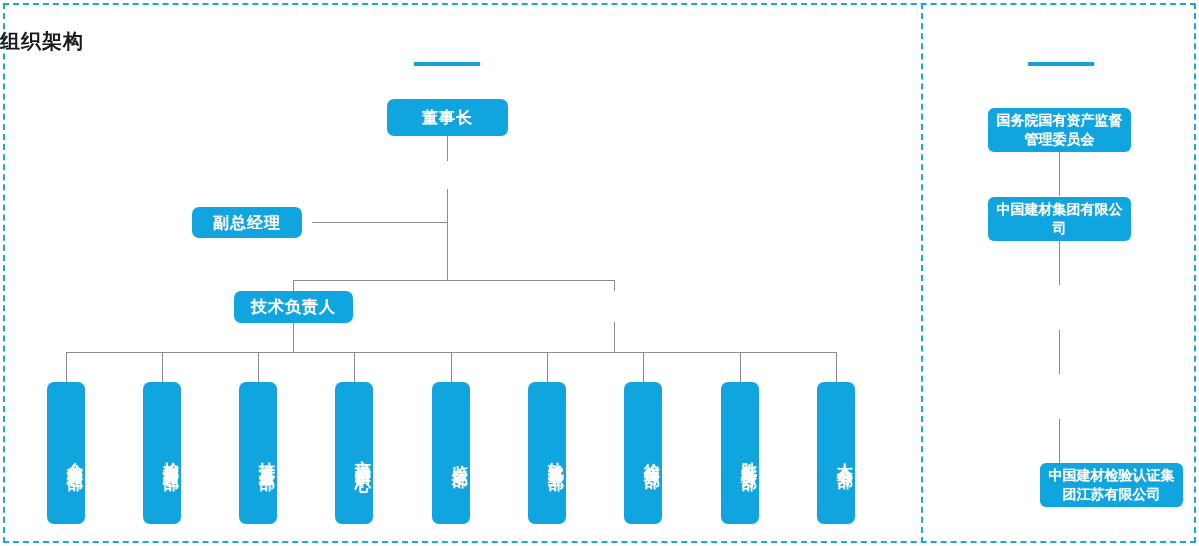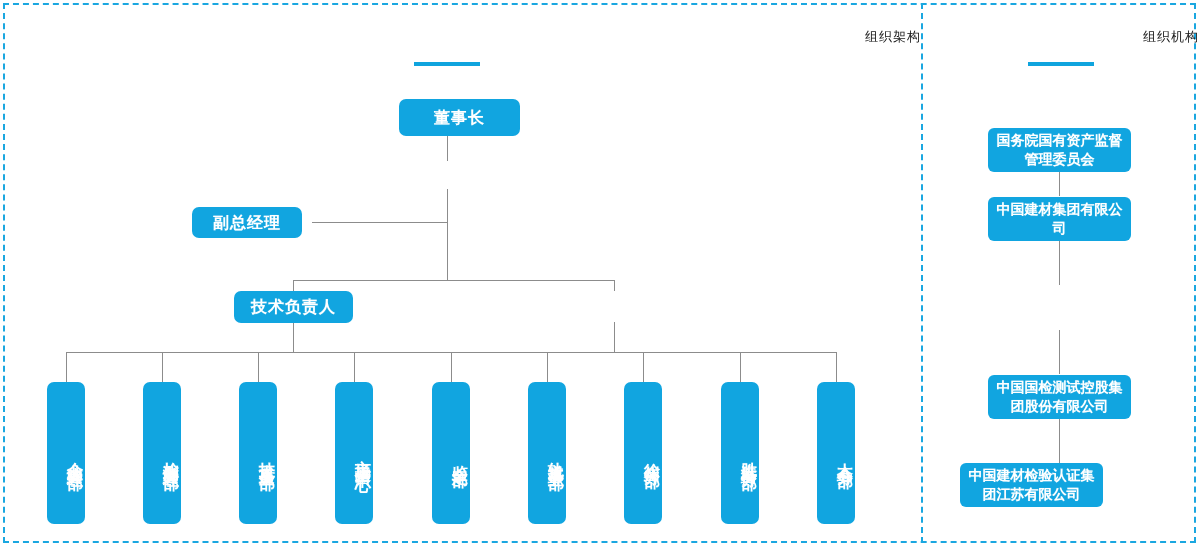--- a/index.html
+++ b/index.html
@@ -37,23 +37,23 @@
     left: 921px;
     top: 3px;
     width: 0;
     height: 540px;
     border-left: 2px dashed #1aa7e0;
   }
 
   
   .panel-title {
     position: absolute;
-    text-align: right;
-    font-size: 13px;
-    font-weight: normal;
+    text-align: left;
+    font-size: 20px;
+    font-weight: bold;
     color: #1a1a1a;
     letter-spacing: 1px;
     white-space: nowrap;
   }
   .title-underline {
     position: absolute;
     height: 4px;
     background: #0fa4de;
   }
 
@@ -144,44 +144,42 @@
   <div class="line v" style="left:66px;  top:352px; height:30px;"></div>
   <div class="line v" style="left:162px; top:352px; height:30px;"></div>
   <div class="line v" style="left:258px; top:352px; height:30px;"></div>
   <div class="line v" style="left:354px; top:352px; height:30px;"></div>
   <div class="line v" style="left:451px; top:352px; height:30px;"></div>
   <div class="line v" style="left:547px; top:352px; height:30px;"></div>
   <div class="line v" style="left:643px; top:352px; height:30px;"></div>
   <div class="line v" style="left:740px; top:352px; height:30px;"></div>
   <div class="line v" style="left:836px; top:352px; height:30px;"></div>
 
-  <div class="node" style="left:399px; top:99px; width:121px; height:37px;">董事长</div>
+  <div class="node" style="left:387px; top:99px; width:121px; height:37px;">董事长</div>
 
 
   <div class="node" style="left:192px; top:207px; width:110px; height:31px;">副总经理</div>
 
   <div class="node" style="left:234px; top:291px; width:119px; height:32px;">技术负责人</div>
 
 
   <div class="node vertical" style="left:47px;  top:382px; width:38px; height:142px;">企业管理部</div>
   <div class="node vertical" style="left:143px; top:382px; width:38px; height:142px;">检测管理部</div>
   <div class="node vertical" style="left:239px; top:382px; width:38px; height:142px;">技术质量部</div>
   <div class="node vertical" style="left:335px; top:382px; width:38px; height:142px;">市场运营中心</div>
   <div class="node vertical" style="left:432px; top:382px; width:38px; height:142px;">鉴定部</div>
   <div class="node vertical" style="left:528px; top:382px; width:38px; height:142px;">轨道事业部</div>
   <div class="node vertical" style="left:624px; top:382px; width:38px; height:142px;">徐州分部</div>
   <div class="node vertical" style="left:721px; top:382px; width:38px; height:142px;">胜港街分部</div>
   <div class="node vertical" style="left:817px; top:382px; width:38px; height:142px;">太仓分部</div>
 
-  <div class="panel-title" id="title-right">组织机构</div>
   <div class="title-underline" id="ul-right"></div>
 
   <div class="line v inst" style="left:1059px; top:152px; height:44px;"></div>
   <div class="line v inst" style="left:1059px; top:241px; height:44px;"></div>
   <div class="line v inst" style="left:1059px; top:330px; height:44px;"></div>
   <div class="line v inst" style="left:1059px; top:419px; height:44px;"></div>
 
-  <div class="node inst" style="left:988px; top:108px; width:143px; height:44px;margin-top:20px;">国务院国有资产监督管理委员会</div>
+  <div class="node inst" style="left:988px; top:108px; width:143px; height:44px;">国务院国有资产监督管理委员会</div>
   <div class="node inst" style="left:988px; top:197px; width:143px; height:44px;">中国建材集团有限公司</div>
-  <div class="node inst" style="left:988px; top:375px; width:143px; height:44px;">中国国检测试控股集团股份有限公司</div>
-  <div class="node inst" style="left:960px; top:463px; width:143px; height:44px;">中国建材检验认证集团江苏有限公司</div>
+  <div class="node inst" style="left:1040px; top:463px; width:143px; height:44px;">中国建材检验认证集团江苏有限公司</div>
 
 </div>
 
 </body></html>

